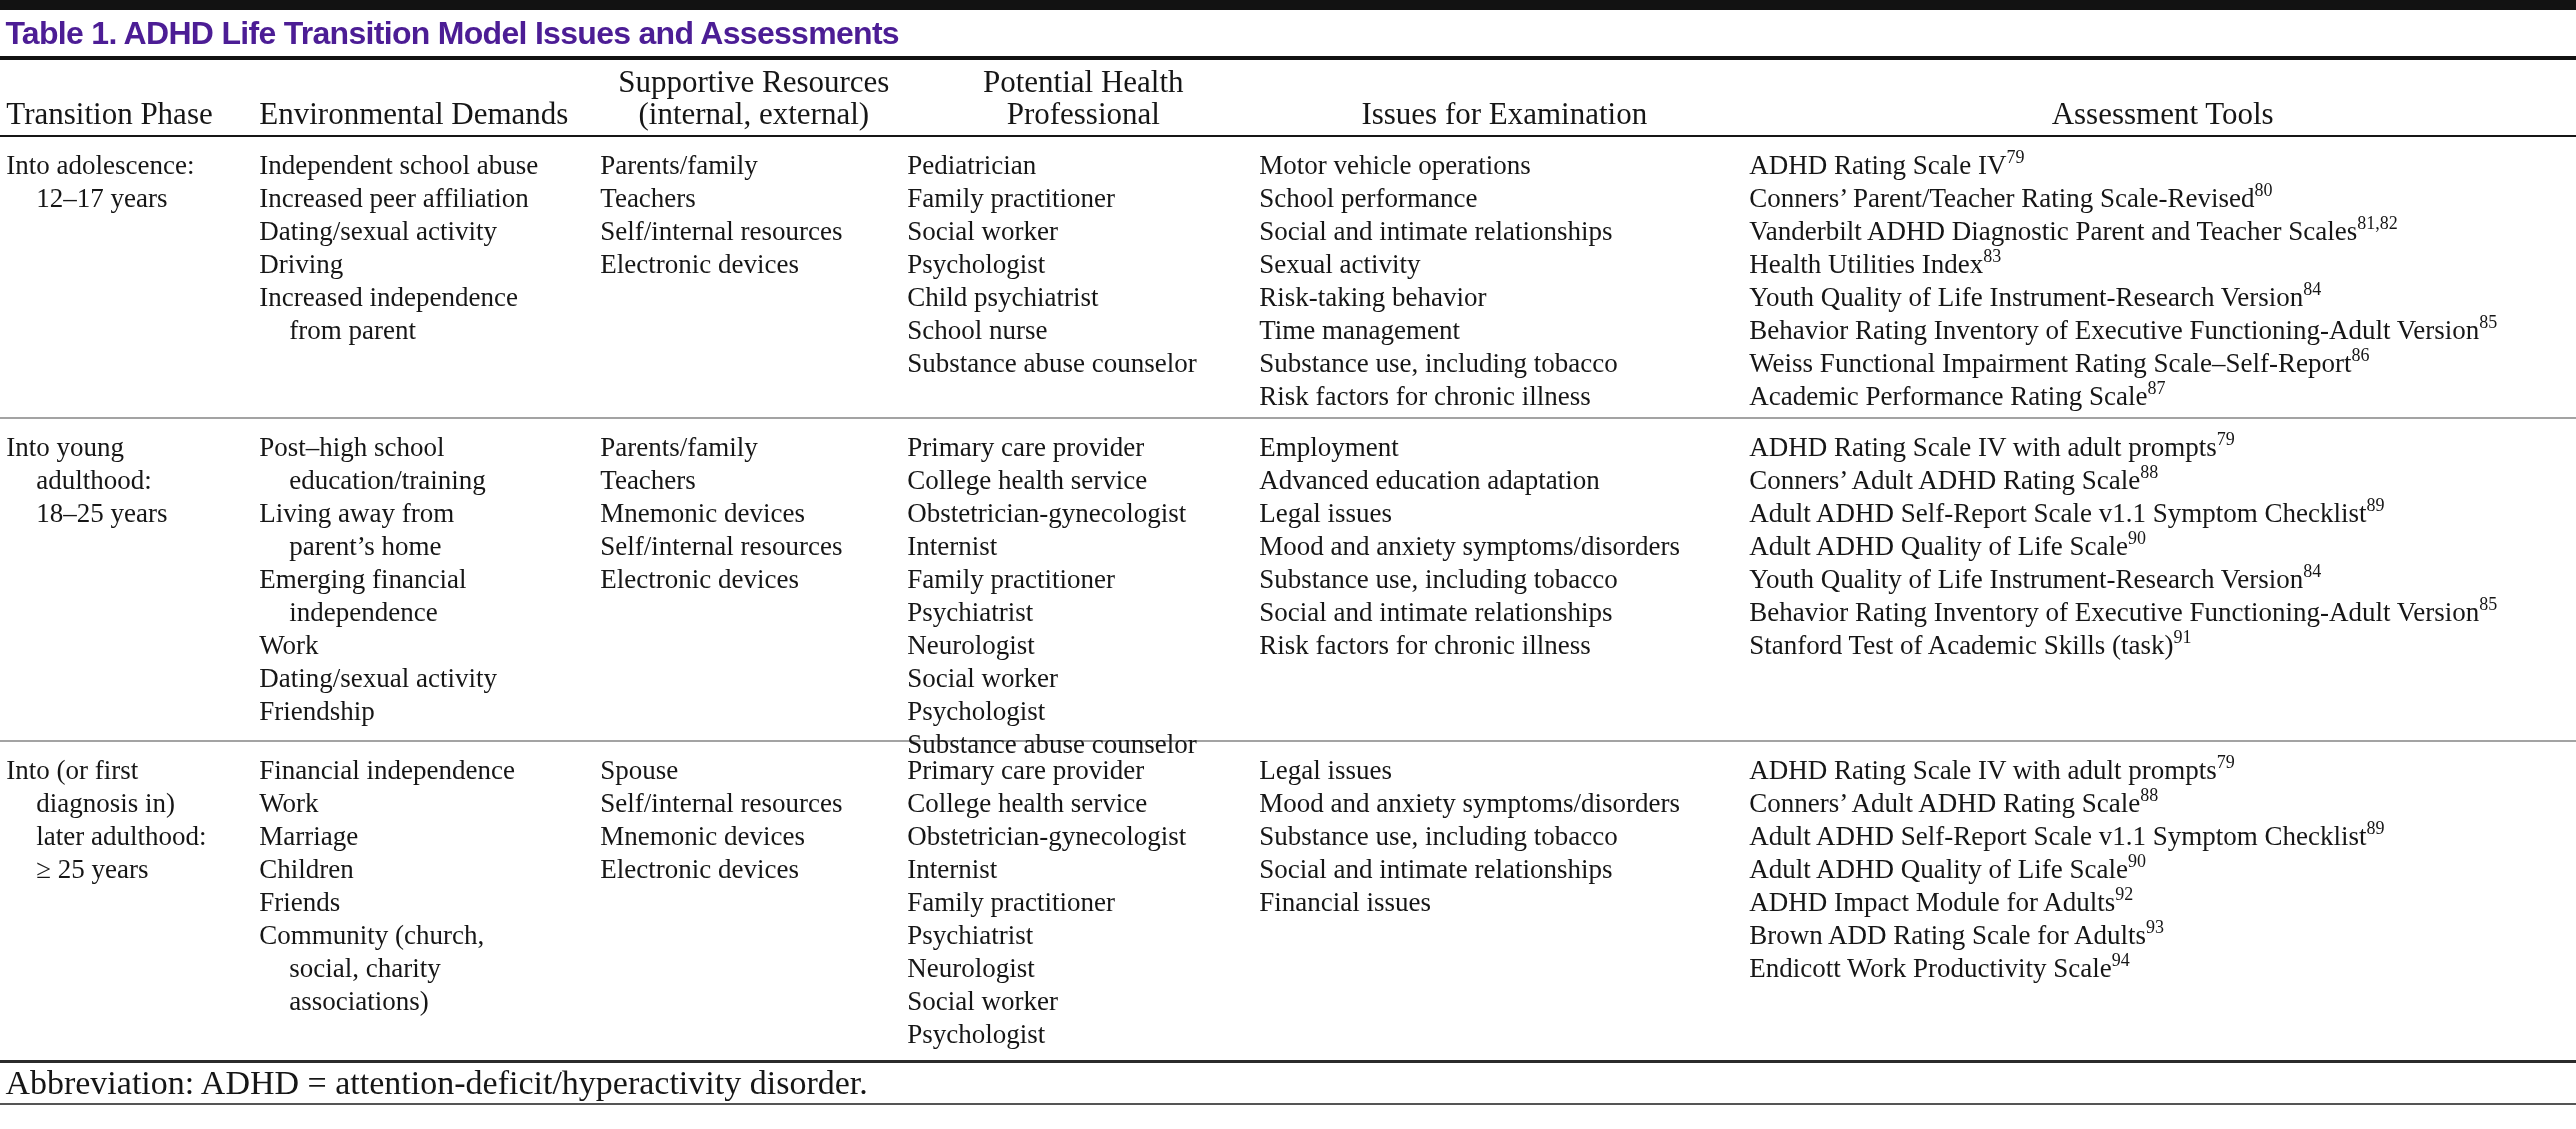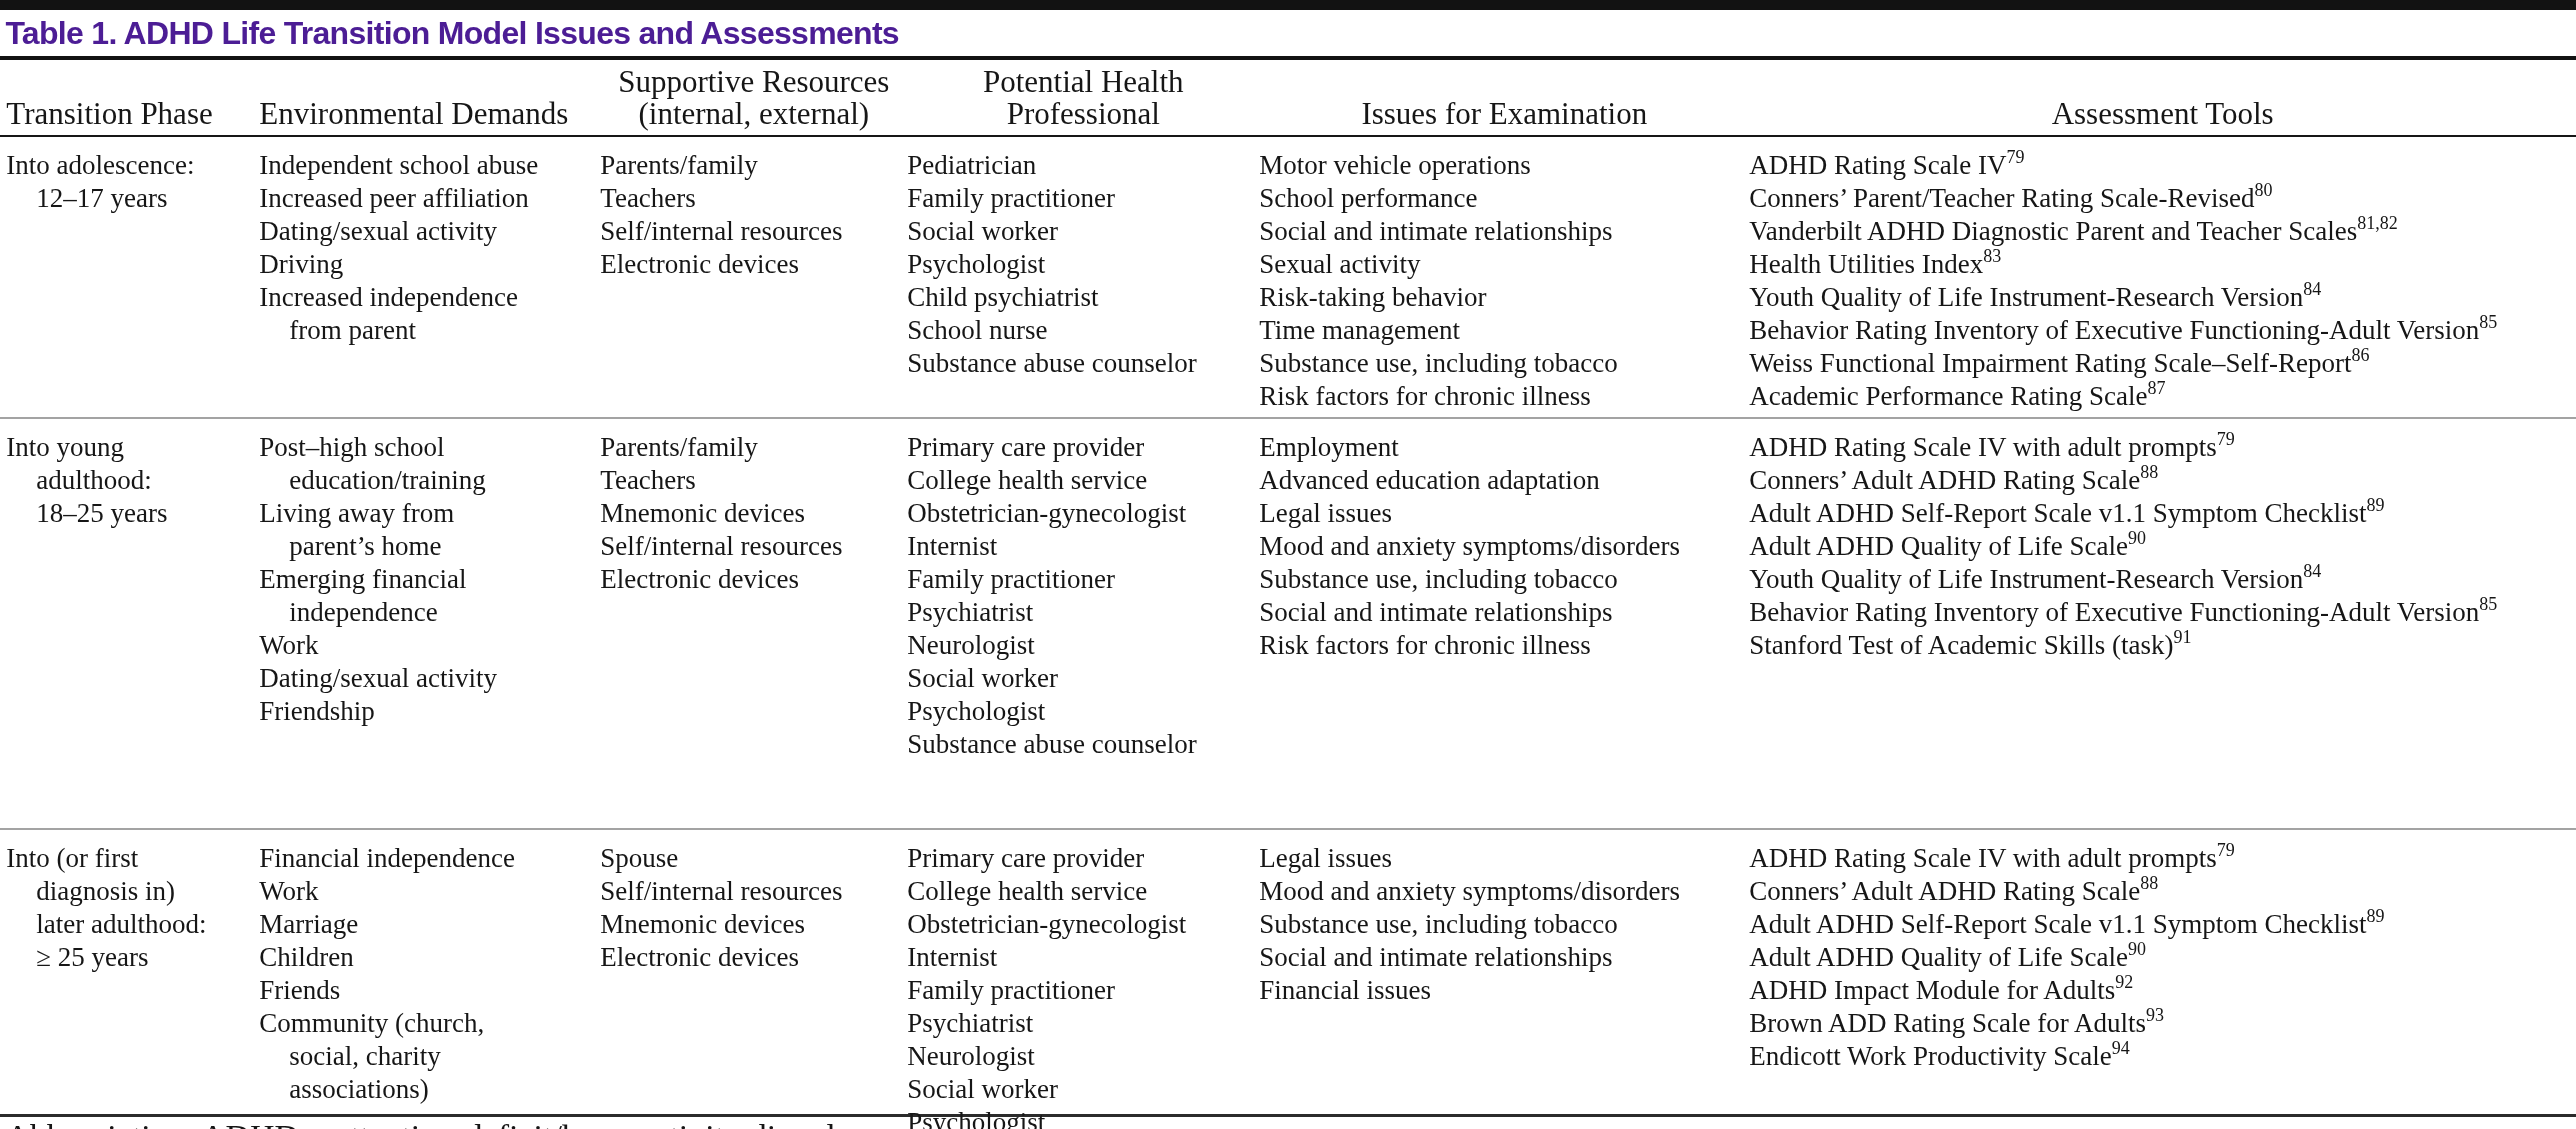--- a/index.html
+++ b/index.html
@@ -18,22 +18,22 @@
     display:grid;
     grid-template-columns:253px 341px 307px 352px 490px 1fr;
     padding-left:6.3px;
   }
   .thead{height:75px;align-items:end;padding-bottom:4.5px;box-sizing:border-box}
   .hcell{font-size:31px;line-height:32px;white-space:nowrap}
   .hcell.c{text-align:center}
   .head-rule{height:2.7px;background:#161616}
   .row{box-sizing:border-box;padding-top:12px}
   .row0{height:280px}
-  .row1{height:409px}
-  .row2{height:284px}
+  .row1{height:321px}
+  .row2{height:318px}
   .rowsep{height:1.8px;background:#a3a3a3}
   .cell{padding-right:9px;overflow:visible}
   .line{font-size:27px;line-height:33px;white-space:nowrap}
   .ind{padding-left:30px}
   .sup{font-size:18px;line-height:0;vertical-align:10.8px}
   .foot-rule{height:2.7px;background:#2b2b2b}
   .footnote{height:40px;line-height:40px;padding-left:5.4px;font-size:34px;white-space:nowrap}
   .bottom-rule{height:2.7px;background:#555555}
 </style>
 </head>

